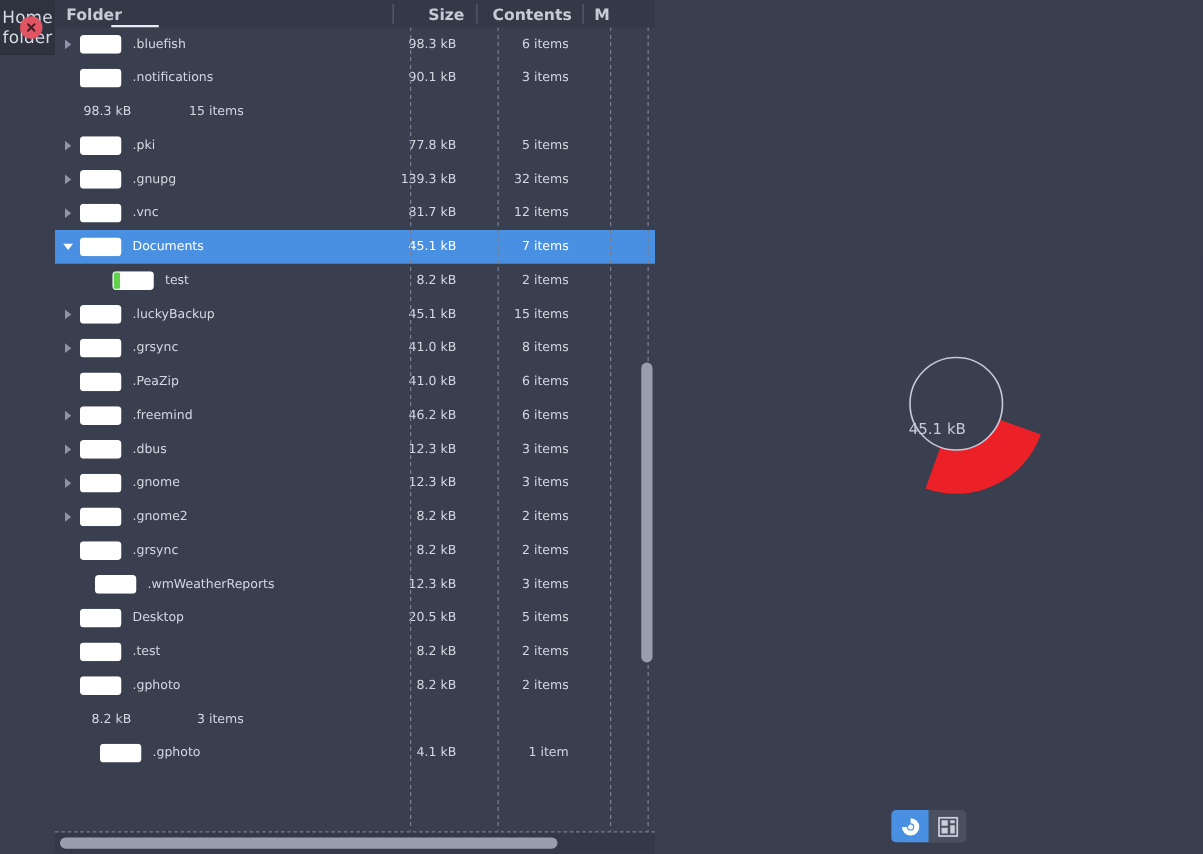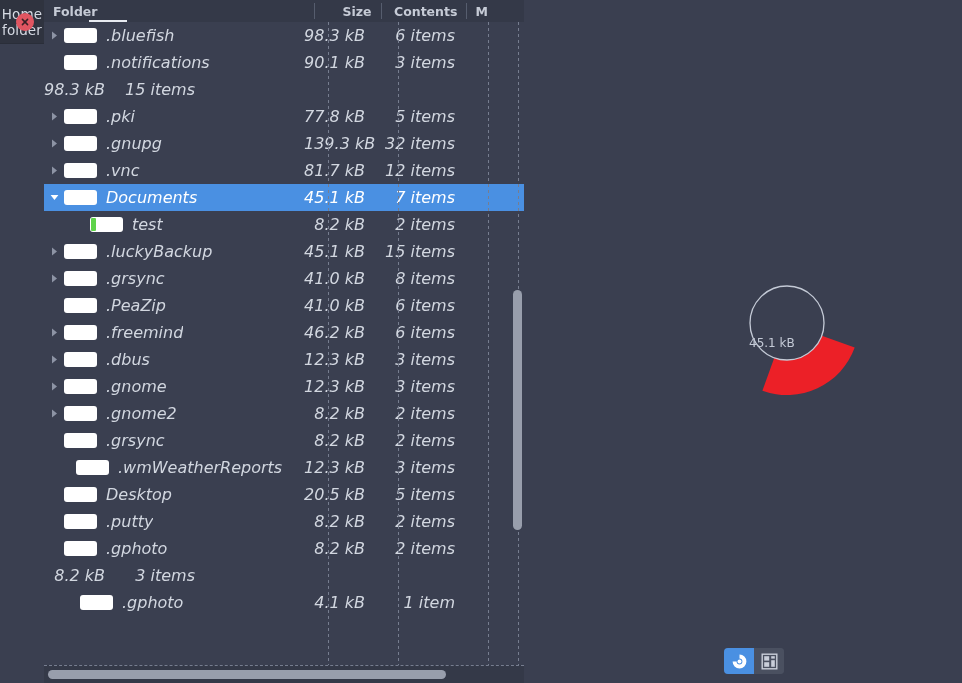--- a/index.html
+++ b/index.html
@@ -77,21 +77,20 @@
     margin-right: 2px;
   }
   #close-btn svg { display:block; }
 
   
   #body {
     flex: 1 1 auto;
     display: flex;
     min-height: 0;
     position: relative;
-    gap: 22px;
   }
 
   
   #list-pane {
     width: 480px;
     flex: 0 0 480px;
     background: #3a3f50;
     position: relative;
     display: flex;
     flex-direction: column;
@@ -141,25 +140,24 @@
     overflow: hidden;
     min-height: 0;
   }
   #rows {
     position: relative;
   }
   .row {
     height: 27px;
     display: flex;
     align-items: center;
-    font-size: 16px;
+    font-size: 10px;
     color: #d2d7e0;
     white-space: nowrap;
     cursor: default;
-    font-style: italic;
   }
   .row.selected {
     background: #4a90e2;
     color: #ffffff;
   }
   .c-name {
     width: 285px;
     display: flex;
     align-items: center;
     overflow: hidden;
@@ -578,21 +576,21 @@
                 <span class="name-txt">Desktop</span>
               </div>
               <div class="c-size">20.5 kB</div>
               <div class="c-contents">5 items</div>
               <div class="c-mod"></div>
             </div>
             <div class="row">
               <div class="c-name" style="padding-left: 0px;">
                 <span class="twisty"></span>
                 <span class="folder-ico"></span>
-                <span class="name-txt">.putty</span>
+                <span class="name-txt">.test</span>
               </div>
               <div class="c-size">8.2 kB</div>
               <div class="c-contents">2 items</div>
               <div class="c-mod"></div>
             </div>
             <div class="row">
               <div class="c-name" style="padding-left: 0px;">
                 <span class="twisty"></span>
                 <span class="folder-ico"></span>
                 <span class="name-txt">.gphoto</span>

